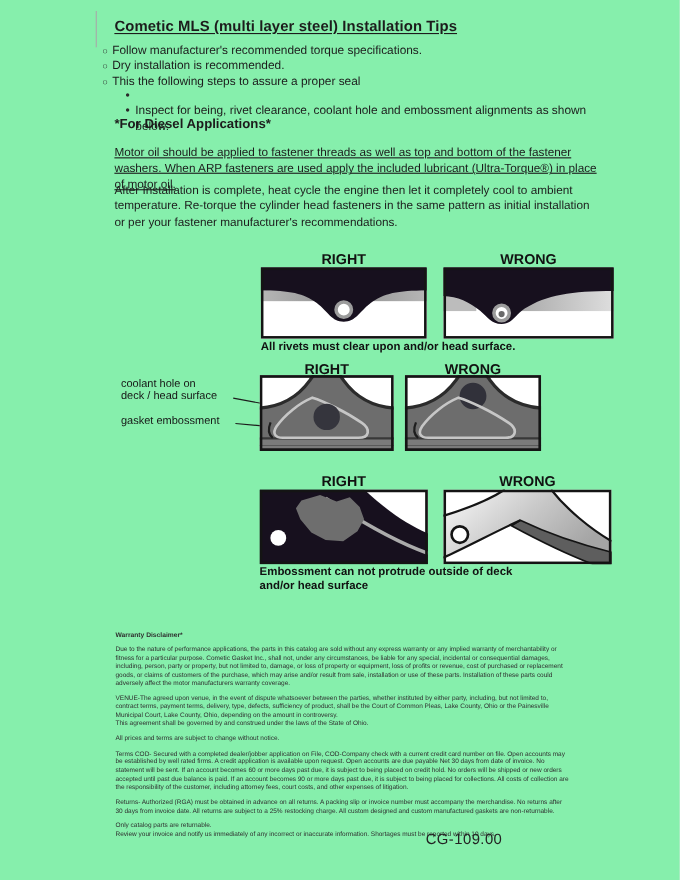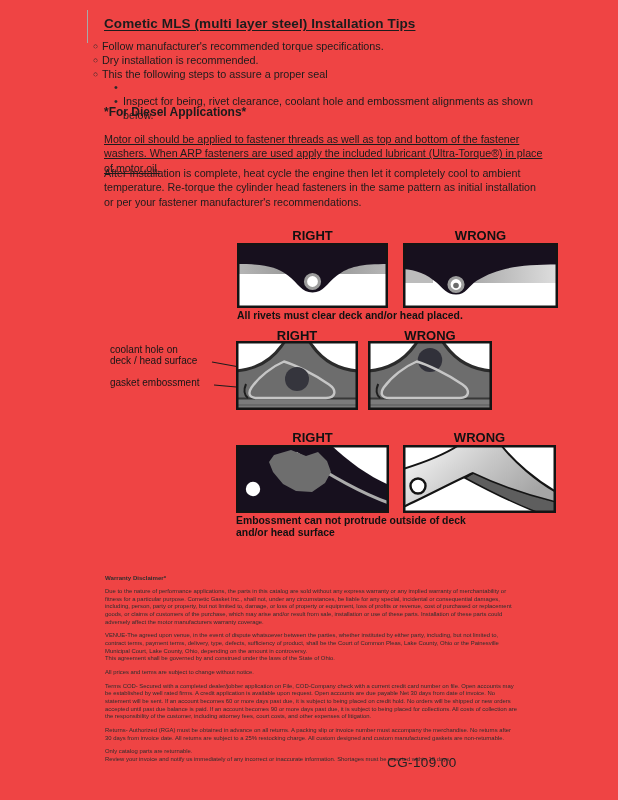--- a/index.html
+++ b/index.html
@@ -1,17 +1,17 @@
 <!DOCTYPE html>
 <html><head>
 <meta charset="utf-8">
 <style>
   html,body { margin:0; padding:0; background:#e8e8e8; }
   .sheet {
-    position:relative; width:618px; height:800px; background:#ef4444;
+    position:relative; width:618px; height:800px; background:#86efac;
     font-family:"Liberation Sans", sans-serif; color:#1c1c1c; overflow:hidden;
     margin:0 auto;
   }
   .abs { position:absolute; }
   .doc-title {
     left:104px; top:16px; font-size:13.5px; font-weight:bold;
     text-decoration:underline; text-underline-offset:2px; letter-spacing:0.1px;
   }
   .left-rule { left:87px; top:10px; width:1px; height:33px; background:#a9a9a9; }
   .intro { left:93px; top:40px; width:450px; font-size:10.8px; line-height:13.8px; }
@@ -99,21 +99,21 @@
       <path d="M36,40 C62,26 96,21.5 155,21.5 L155,40 Z" fill="url(#gB)"></path>
       <path d="M0,25 C12,26 22,30 30,36 L30,40 L0,40 Z" fill="#bcbcbc"></path>
       <rect x="0" y="40" width="155" height="25" fill="#ffffff"></rect>
       <path d="M0,0 H155 V21.5 C116,21.5 94,25 74,37.5 C65,43.5 63,51.5 53,51.5 C43.5,51.5 40.5,45.5 33.5,39.5 C24,31.5 13,26.5 0,26 Z" fill="#17101e"></path>
       <circle cx="53" cy="41.5" r="7" fill="#ffffff" stroke="#9c9c9c" stroke-width="3.2"></circle>
       <circle cx="53" cy="42.5" r="2.8" fill="#6a6a6a"></circle>
       <rect x="1.25" y="1.25" width="152.5" height="62.5" fill="none" stroke="#141414" stroke-width="2.5"></rect>
     </svg>
   </div>
 
-  <div class="abs fig-caption" style="left:237px;top:310px;width:320px;">All rivets must clear deck and/or head placed.</div>
+  <div class="abs fig-caption" style="left:237px;top:310px;width:320px;">All rivets must clear upon and/or head surface.</div>
 
   <div class="abs fig-label" style="left:236px;top:328px;width:122px;">RIGHT</div>
   <div class="abs fig-label" style="left:368px;top:328px;width:124px;">WRONG</div>
 
   <div class="abs anno" style="left:110px;top:345px;width:102px;">coolant hole on
 deck / head surface</div>
   <div class="abs anno" style="left:110px;top:378px;width:102px;">gasket embossment</div>
 
   <div class="abs" style="left:210px;top:358px;">
     <svg width="88" height="34" viewBox="0 0 88 34">

